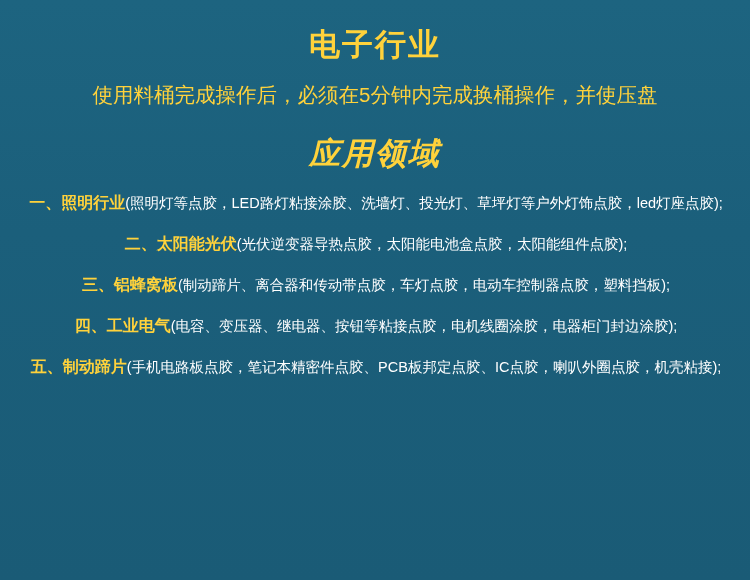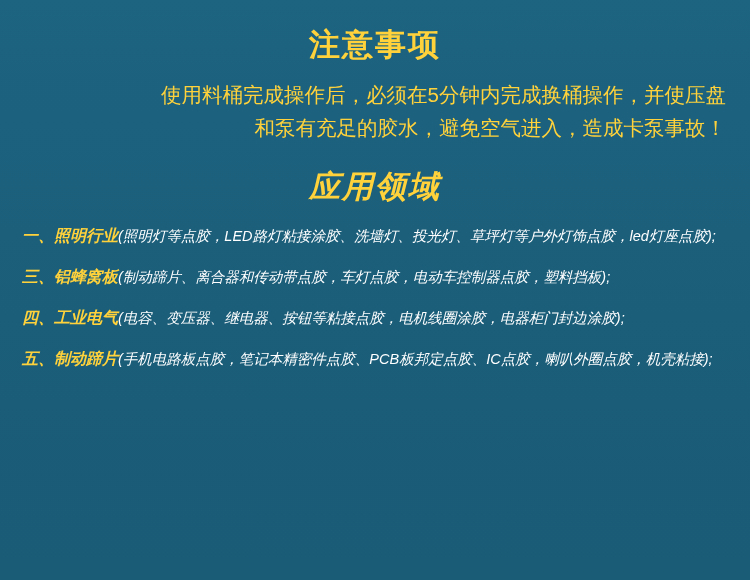--- a/index.html
+++ b/index.html
@@ -35,68 +35,69 @@
     font-weight: bold;
     font-size: 31px;
     letter-spacing: 2px;
     margin: 22px 0 14px 0;
     font-style: italic;
   }
   .notice-body {
     color: #ffd23b;
     font-size: 20.5px;
     line-height: 1.62;
-    text-align: right;
+    text-align: center;
     padding: 0 10px;
   }
   .notice-body .ln {
     display: block;
     white-space: nowrap;
   }
   .list {
     padding: 0 6px 0 8px;
   }
   .item {
     font-size: 15px;
     line-height: 1.62;
     color: #ffffff;
     margin-bottom: 9px;
-    text-align: left;
-    font-style: italic;
+    text-align: center;
   }
   .item .lead {
     color: #ffd23b;
     font-weight: bold;
     font-size: 16px;
   }
   .item .rest {
     color: #ffffff;
     font-size: 14.5px;
   }
 </style>
 </head>
 <body>
 
 <div class="page">
 
-  <h1 class="title">注意事项</h1>
+  <h1 class="title">电子行业</h1>
 
   <div class="notice-body">
     <span class="ln">使用料桶完成操作后，必须在5分钟内完成换桶操作，并使压盘</span>
-    <span class="ln">和泵有充足的胶水，避免空气进入，造成卡泵事故！</span>
   </div>
 
   <h1 class="title2">应用领域</h1>
 
   <div class="list">
 
     <p class="item">
       <span class="lead">一、照明行业</span><span class="rest">(照明灯等点胶，LED路灯粘接涂胶、洗墙灯、投光灯、草坪灯等户外灯饰点胶，led灯座点胶);</span>
     </p>
 
+    <p class="item">
+      <span class="lead">二、太阳能光伏</span><span class="rest">(光伏逆变器导热点胶，太阳能电池盒点胶，太阳能组件点胶);</span>
+    </p>
 
     <p class="item">
       <span class="lead">三、铝蜂窝板</span><span class="rest">(制动蹄片、离合器和传动带点胶，车灯点胶，电动车控制器点胶，塑料挡板);</span>
     </p>
 
     <p class="item">
       <span class="lead">四、工业电气</span><span class="rest">(电容、变压器、继电器、按钮等粘接点胶，电机线圈涂胶，电器柜门封边涂胶);</span>
     </p>
 
     <p class="item">

